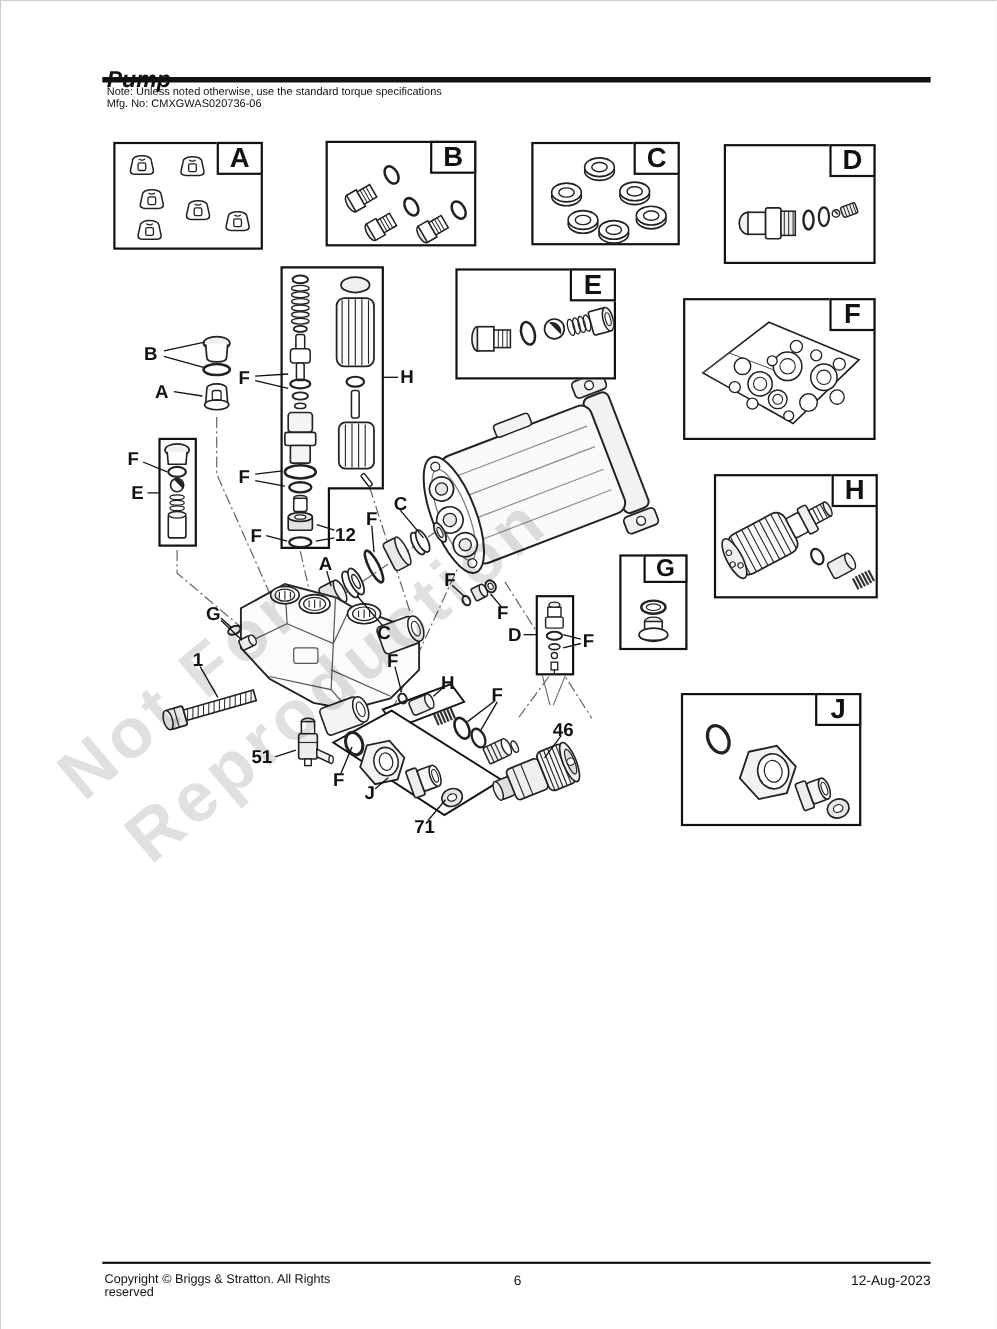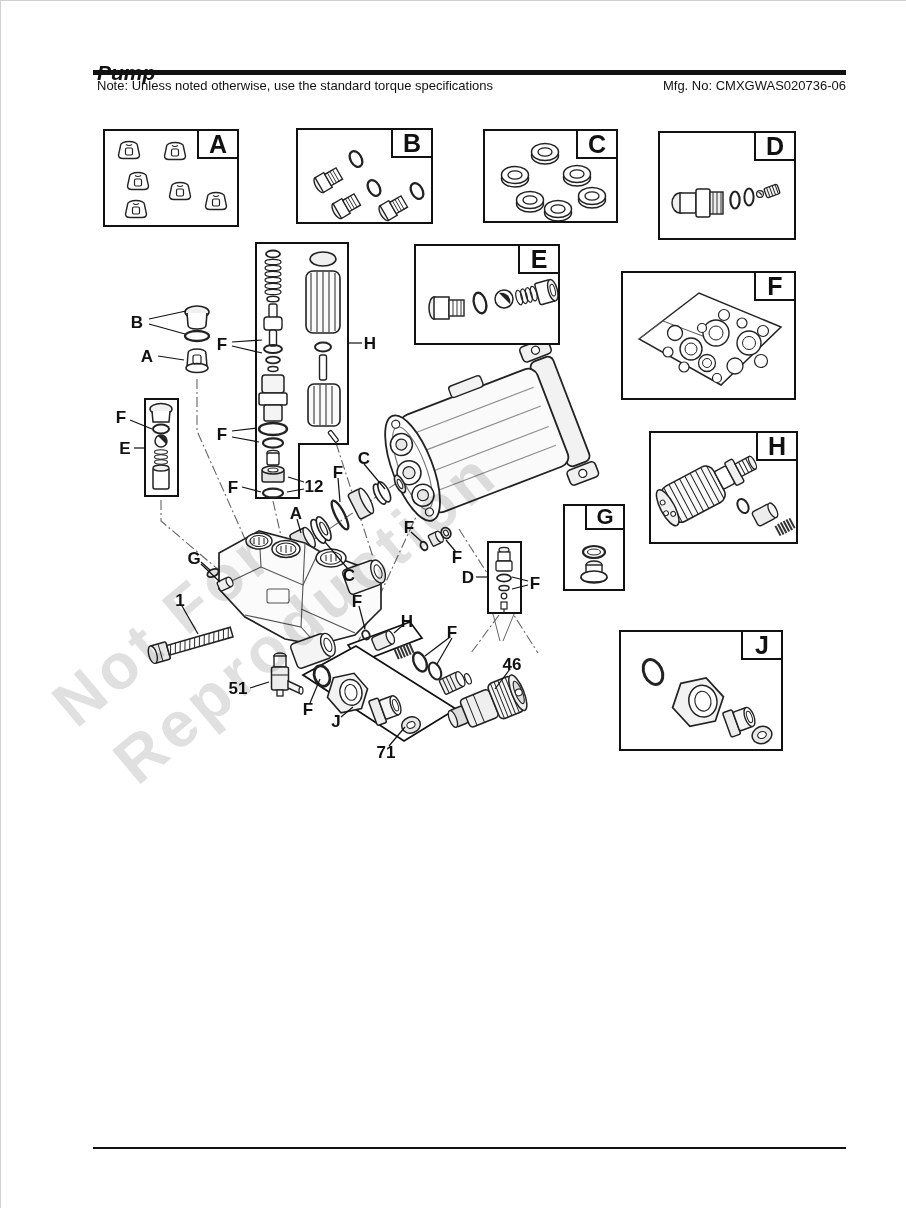--- a/index.html
+++ b/index.html
@@ -4,21 +4,21 @@
 <style>
   html,body{margin:0;padding:0;background:#e9e9e9;}
   .page{
     position:relative;width:906px;height:1208px;margin:0 auto;
     background:#fff;border:1px solid #cfcfcf;overflow:hidden;
     font-family:"Liberation Sans",sans-serif;color:#111;
   }
   
   .title{position:absolute;left:96px;top:60px;font-size:21px;font-weight:bold;font-style:italic;}
   .title-bar{position:absolute;left:92px;top:69px;width:753px;height:5px;background:#111;}
-  .note-row{position:absolute;left:96px;top:77px;width:749px;font-size:13px;display:flex;justify-content:space-between;}
+  .note-row{position:absolute;left:96px;top:77px;width:749px;font-size:10px;display:flex;justify-content:flex-start;flex-direction:column;}
   
   .footer-bar{position:absolute;left:92px;top:1146px;width:753px;height:2px;background:#111;}
   .footer-row{position:absolute;left:94px;top:1156px;width:751px;font-size:11.5px;display:flex;}
   .footer-row .fl{flex:1;text-align:left;}
   .footer-row .fc{flex:1;text-align:center;font-size:12.5px;}
   .footer-row .fr{flex:1;text-align:right;font-size:12.5px;}
   
   .kit-box{position:absolute;border:2px solid #111;background:#fff;box-sizing:border-box;}
   .kit-box svg{position:absolute;left:0;top:0;}
   .tab{
@@ -681,14 +681,19 @@
       <div class="callout" style="left: 335px; top: 720px;">J</div>
       <div class="callout" style="left: 385px; top: 751px;">71</div>
     </div>
 
   <div class="watermark">
     <div class="w1">Not For</div>
     <div class="w2">Reproduction</div>
   </div>
 
   <div class="footer-bar"></div>
+  <div class="footer-row">
+    <span class="fl">Copyright ©  Briggs &amp; Stratton. All Rights reserved</span>
+    <span class="fc">6</span>
+    <span class="fr">12-Aug-2023</span>
+  </div>
 
 </div>
 
 </body></html>

